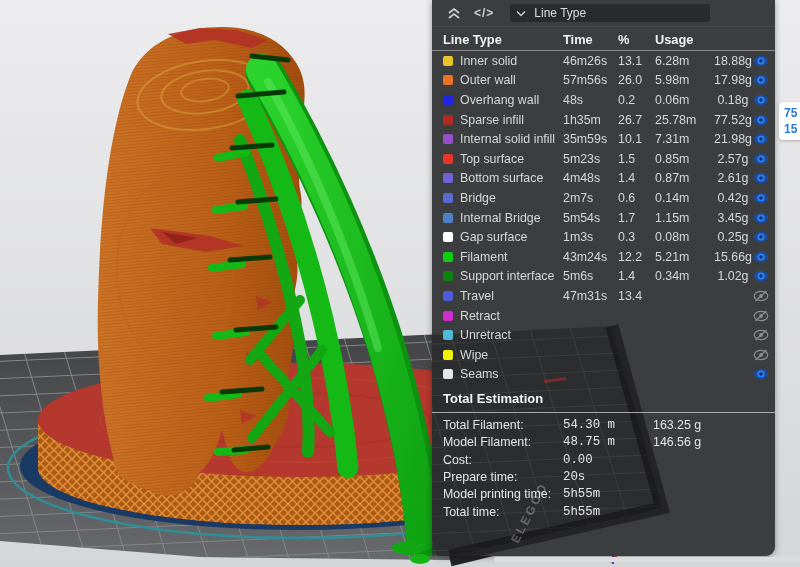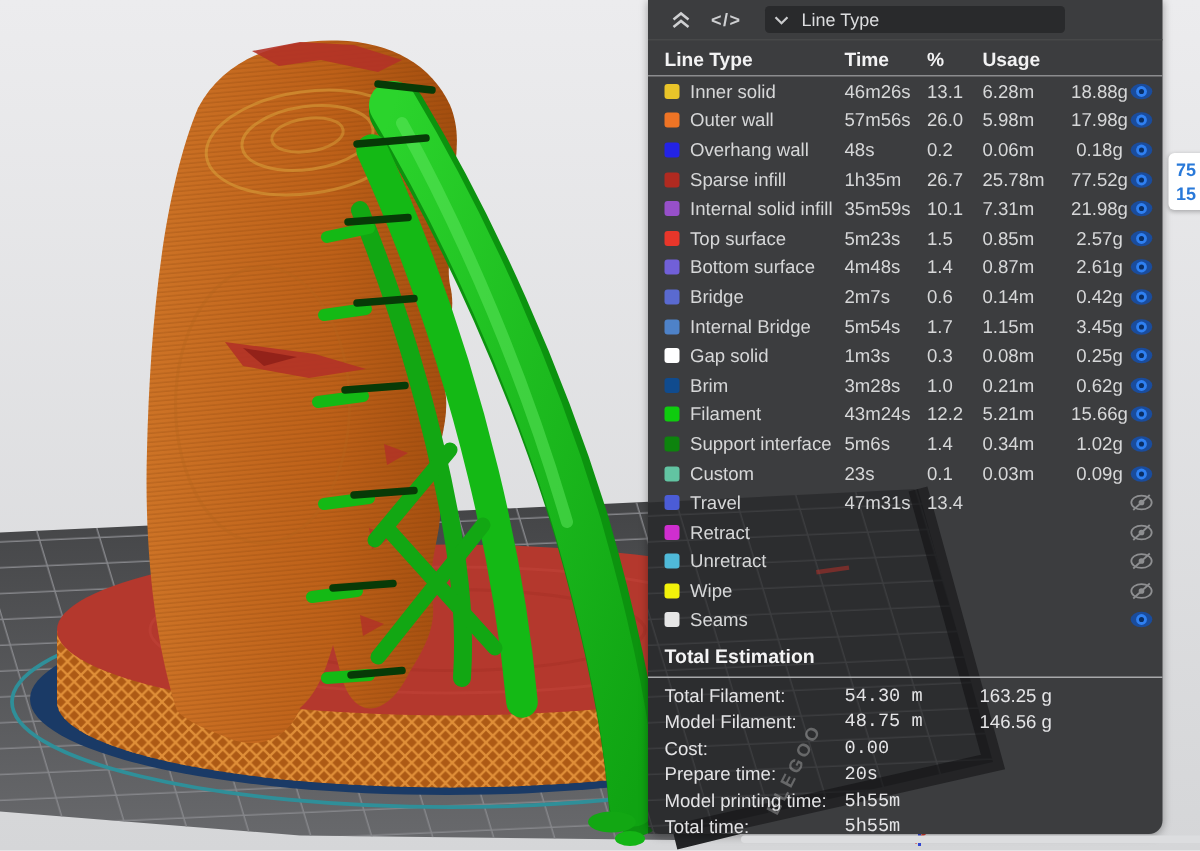--- a/index.html
+++ b/index.html
@@ -318,40 +318,25 @@
           <button class="eye">
             <svg width="16" height="12" viewBox="0 0 16 12">
               <ellipse cx="8" cy="6" rx="7.2" ry="5.2" fill="#1a4c9c"></ellipse>
               <circle cx="8" cy="6" r="3.6" fill="#2f80f2"></circle>
               <circle cx="8" cy="6" r="1.7" fill="#0a2e64"></circle>
             </svg>
           </button>
         </div>
         <div class="lrow">
           <span class="swatch" style="background: rgb(255, 255, 255);"></span>
-          <span class="lbl">Gap solid</span>
+          <span class="lbl">Gap surface</span>
           <span class="c time">1m3s</span>
           <span class="c pct">0.3</span>
           <span class="c len">0.08m</span>
           <span class="c wt">0.25g</span>
-          <button class="eye">
-            <svg width="16" height="12" viewBox="0 0 16 12">
-              <ellipse cx="8" cy="6" rx="7.2" ry="5.2" fill="#1a4c9c"></ellipse>
-              <circle cx="8" cy="6" r="3.6" fill="#2f80f2"></circle>
-              <circle cx="8" cy="6" r="1.7" fill="#0a2e64"></circle>
-            </svg>
-          </button>
-        </div>
-        <div class="lrow">
-          <span class="swatch" style="background: rgb(16, 75, 142);"></span>
-          <span class="lbl">Brim</span>
-          <span class="c time">3m28s</span>
-          <span class="c pct">1.0</span>
-          <span class="c len">0.21m</span>
-          <span class="c wt">0.62g</span>
           <button class="eye">
             <svg width="16" height="12" viewBox="0 0 16 12">
               <ellipse cx="8" cy="6" rx="7.2" ry="5.2" fill="#1a4c9c"></ellipse>
               <circle cx="8" cy="6" r="3.6" fill="#2f80f2"></circle>
               <circle cx="8" cy="6" r="1.7" fill="#0a2e64"></circle>
             </svg>
           </button>
         </div>
         <div class="lrow">
           <span class="swatch" style="background: rgb(14, 204, 14);"></span>
@@ -377,35 +362,20 @@
           <span class="c wt">1.02g</span>
           <button class="eye">
             <svg width="16" height="12" viewBox="0 0 16 12">
               <ellipse cx="8" cy="6" rx="7.2" ry="5.2" fill="#1a4c9c"></ellipse>
               <circle cx="8" cy="6" r="3.6" fill="#2f80f2"></circle>
               <circle cx="8" cy="6" r="1.7" fill="#0a2e64"></circle>
             </svg>
           </button>
         </div>
         <div class="lrow">
-          <span class="swatch" style="background: rgb(98, 196, 162);"></span>
-          <span class="lbl">Custom</span>
-          <span class="c time">23s</span>
-          <span class="c pct">0.1</span>
-          <span class="c len">0.03m</span>
-          <span class="c wt">0.09g</span>
-          <button class="eye">
-            <svg width="16" height="12" viewBox="0 0 16 12">
-              <ellipse cx="8" cy="6" rx="7.2" ry="5.2" fill="#1a4c9c"></ellipse>
-              <circle cx="8" cy="6" r="3.6" fill="#2f80f2"></circle>
-              <circle cx="8" cy="6" r="1.7" fill="#0a2e64"></circle>
-            </svg>
-          </button>
-        </div>
-        <div class="lrow">
           <span class="swatch" style="background: rgb(75, 92, 214);"></span>
           <span class="lbl">Travel</span>
           <span class="c time">47m31s</span>
           <span class="c pct">13.4</span>
           <span class="c len"></span>
           <span class="c wt"></span>
           <button class="eye">
             <svg width="16" height="12" viewBox="0 0 16 12">
               <ellipse cx="8" cy="6" rx="6.8" ry="4.6" fill="none" stroke="#8e8f91" stroke-width="1.2"></ellipse>
               <circle cx="8" cy="6" r="1.9" fill="#8e8f91"></circle>

